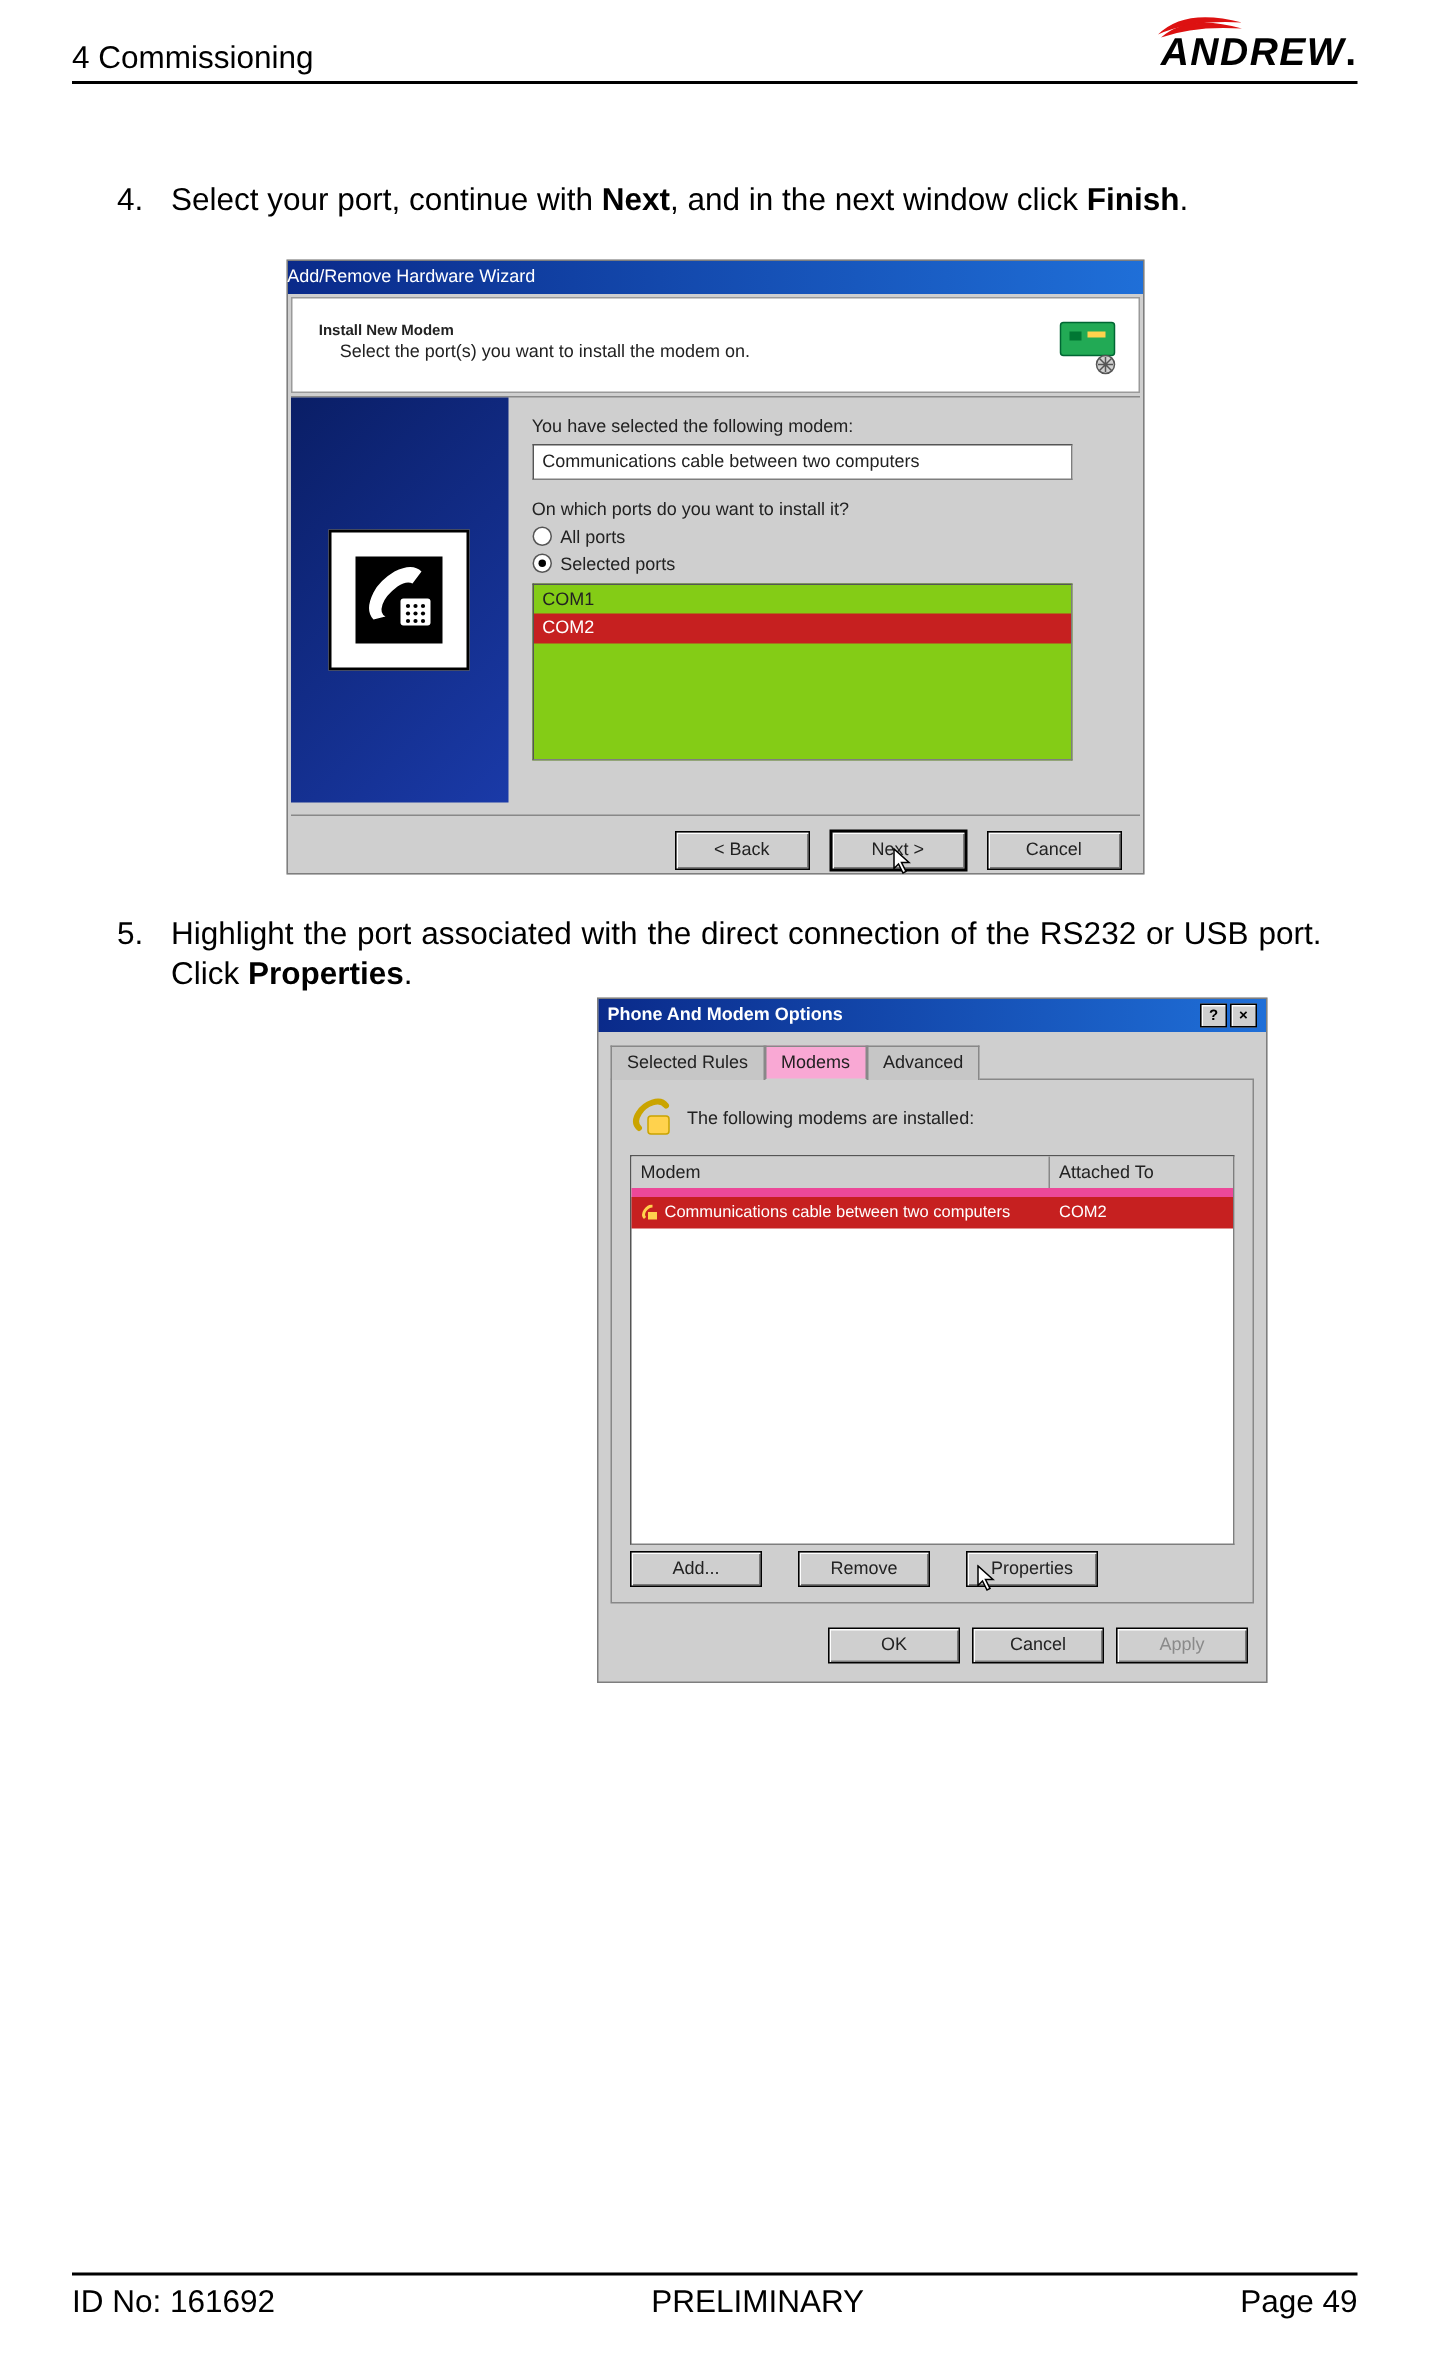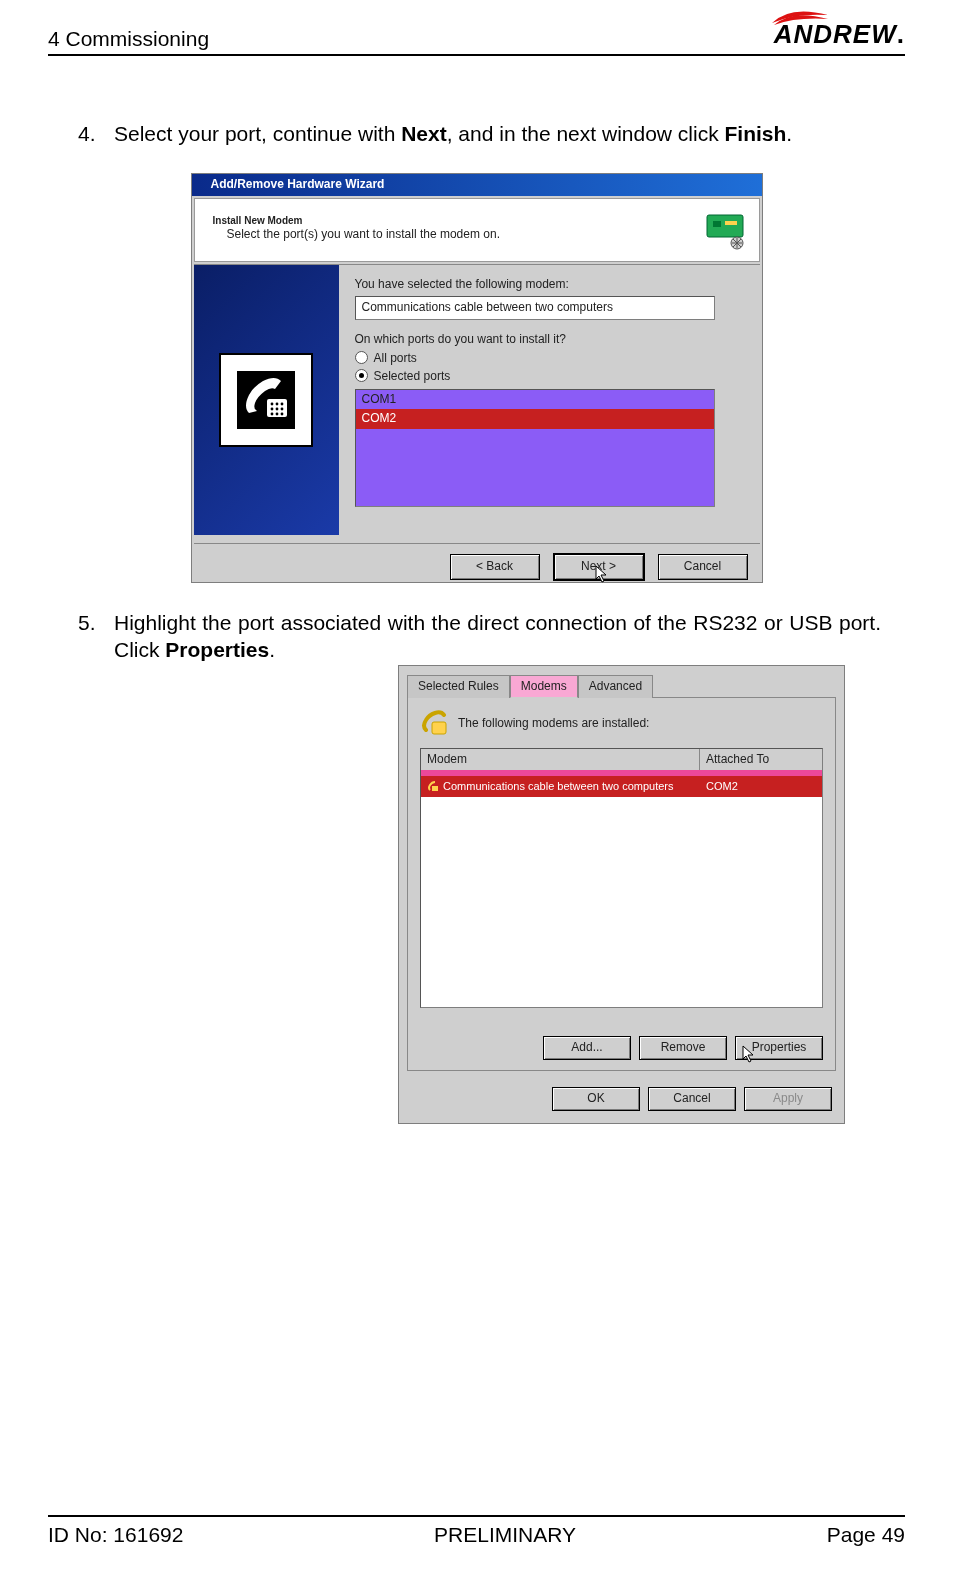--- a/index.html
+++ b/index.html
@@ -36,21 +36,21 @@
 .step-body{flex:1;text-align:justify}
 b{font-weight:bold}
 .fig{display:flex;justify-content:center;margin-top:26px}
 
 .dlg1{
   width:570px;border:1px solid #7e7e7e;background:#cfcfcf;
   font-family:Tahoma,"MS Sans Serif",sans-serif;font-size:12px;color:#222;
 }
 .title1{
   background:linear-gradient(90deg,#0a2a8a,#1f6fd8);color:#fff;
-  padding:3px 19px;font-weight:bold;font-size:12px;
+  padding:3px 0;font-weight:normal;font-size:12px;
 }
 .wiz-head{
   background:#fff;margin:2px;border:1px solid #9a9a9a;
   padding:8px 12px 10px 18px;display:flex;justify-content:space-between;align-items:center;
 }
 .wiz-head .txt .h1{font-weight:bold;font-size:10px}
 .wiz-head .txt .h2{font-size:12px;margin-left:14px}
 .hw-icon{width:44px;height:44px}
 .hr{height:1px;background:#888;margin:0 2px}
 .wiz-body{display:flex;padding:0 2px 8px 2px}
@@ -70,21 +70,21 @@
   background:#fff;border:1px solid #7e7e7e;padding:3px 6px;width:360px;box-sizing:border-box;
   border-top-color:#555;border-left-color:#555;
 }
 .radio-row{display:flex;gap:6px;margin:2px 0}
 .radio{
   width:11px;height:11px;border-radius:50%;border:1px solid #555;background:#fff;
   display:inline-flex;align-items:center;justify-content:center;
 }
 .radio .dot{width:5px;height:5px;border-radius:50%;background:#000}
 .listbox{
-  background:#8b5cf6;border:1px solid #7e7e7e;width:360px;height:118px;box-sizing:border-box;
+  background:#84cc16;border:1px solid #7e7e7e;width:360px;height:118px;box-sizing:border-box;
   border-top-color:#555;border-left-color:#555;margin-top:4px;
 }
 .li{padding:2px 6px}
 .li.sel{background:#c62020;color:#fff}
 .btn-row{
   display:flex;justify-content:flex-end;gap:14px;padding:10px 14px 2px 0;
 }
 .btn{
   width:88px;height:24px;background:#cfcfcf;border:1px solid #000;
   box-shadow:inset 1px 1px 0 #fff,inset -1px -1px 0 #7a7a7a;
@@ -123,21 +123,21 @@
 .thead{display:flex;background:#cfcfcf;border-bottom:6px solid #ec4899}
 .th{padding:3px 6px;border-right:1px solid #888;font-size:12px}
 .th.c1{flex:1}
 .th.c2{width:110px;border-right:none}
 .trow{display:flex}
 .td{padding:3px 6px;font-size:11px;color:#fff}
 .td.c1{flex:1;display:flex;align-items:center;gap:4px}
 .td.c2{width:110px}
 .trow.sel{background:#c62020}
 .tbody-pad{height:210px}
-.btn-row2{display:flex;justify-content:flex-end;gap:8px;margin-top:28px}
+.btn-row2{display:flex;gap:24px;margin-top:4px}
 .btn2{
   width:86px;height:22px;background:#cfcfcf;border:1px solid #000;
   box-shadow:inset 1px 1px 0 #fff,inset -1px -1px 0 #7a7a7a;
   font-size:12px;display:flex;align-items:center;justify-content:center;
 }
 .btn2.disabled{color:#8a8a8a}
 .dlg2 .bottom{display:flex;justify-content:flex-end;gap:8px;padding:8px 12px 12px 0}
 .cursor2{position:relative}
 .cursor2 svg{position:absolute;left:6px;top:8px;width:16px;height:20px}
 
@@ -247,20 +247,27 @@
     <div class="step-row">
       <div class="step-num">5.</div>
       <div class="step-body">
         <span>Highlight the port associated with the direct connection of the RS232 or USB port. Click </span><b>Properties</b><span>.</span>
       </div>
     </div>
   </div>
 
   <div class="fig" style="justify-content:flex-end;padding-right:60px;margin-top:2px">
     <div class="dlg2">
+      <div class="title2">
+        <span>Phone And Modem Options</span>
+        <span class="tbtns">
+          <span class="tbtn">?</span>
+          <span class="tbtn">×</span>
+        </span>
+      </div>
       <div class="tabs">
         <div class="tab">Selected Rules</div>
         <div class="tab active">Modems</div>
         <div class="tab">Advanced</div>
       </div>
       <div class="tabpanel">
         <div class="modem-head">
           <svg class="modem-icon" viewBox="0 0 28 28">
             <path d="M6 20 q-4 -4 0 -10 q3 -5 9 -7 q6 -2 9 2" fill="none" stroke="#caa400" stroke-width="4" stroke-linecap="round"></path>
             <rect x="12" y="12" width="14" height="12" rx="2" fill="#ffd24d" stroke="#caa400"></rect>

